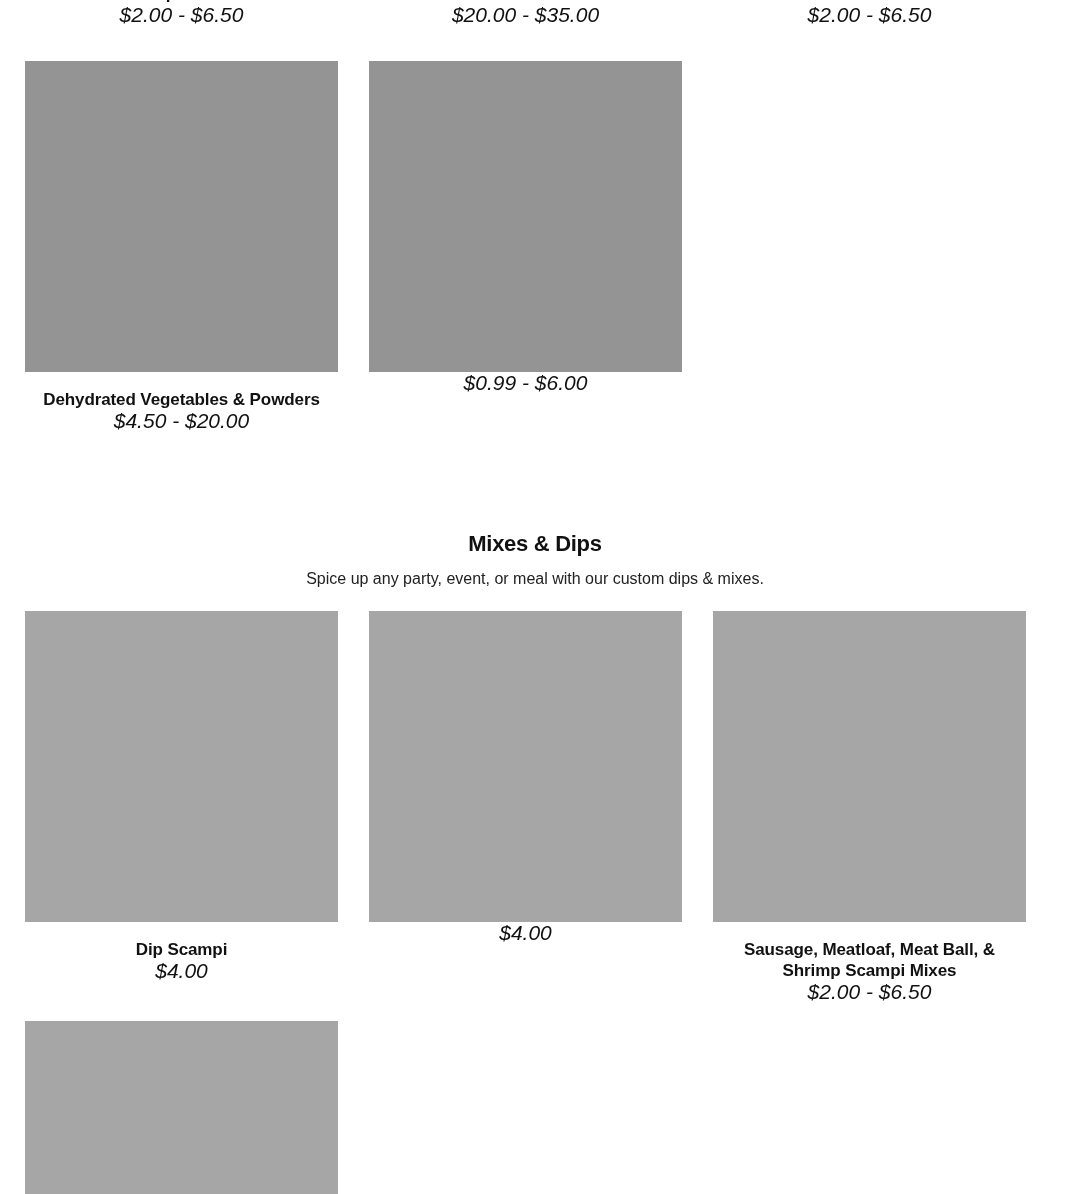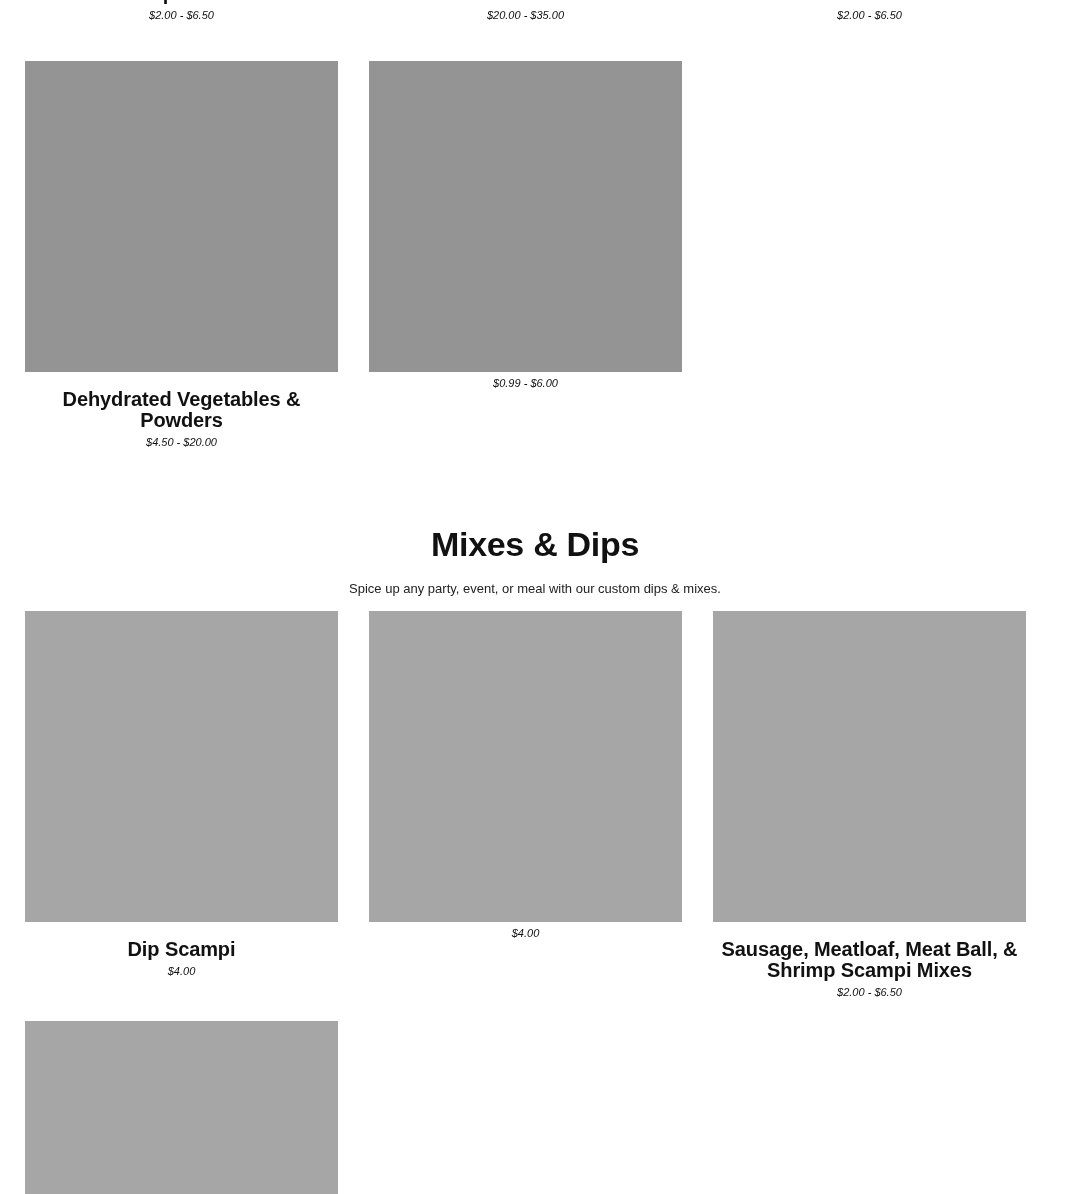--- a/index.html
+++ b/index.html
@@ -43,32 +43,32 @@
   .card-thumb {
     width: 313px;
     height: 311px;
     display: block;
     background: #949494;
   }
 
   .card-thumb.light { background: #a6a6a6; }
 
   .card-title {
-    font-size: 20px;
+    font-size: 17px;
     font-weight: 700;
     line-height: 21px;
     text-align: center;
     color: #111111;
     letter-spacing: -0.1px;
     margin-top: 17px;
     width: 313px;
   }
 
   .card-price {
-    font-size: 11px;
+    font-size: 21px;
     font-style: italic;
     font-weight: 400;
     line-height: 20px;
     text-align: center;
     color: #111111;
     margin-top: 1px;
   }
 
   
   .row-clipped {
@@ -89,33 +89,33 @@
   
   .section {
     position: absolute;
     left: 0;
     top: 528px;
     width: 1070px;
     text-align: center;
   }
 
   .section-title {
-    font-size: 34px;
+    font-size: 22px;
     font-weight: 700;
     line-height: 32px;
     color: #111111;
     letter-spacing: -0.3px;
   }
 
   .section-sub {
-    font-size: 13px;
+    font-size: 16px;
     font-weight: 400;
     line-height: 22px;
     color: #222222;
-    margin-top: 18px;
+    margin-top: 8px;
   }
 
   
   .row-two {
     position: absolute;
     left: 0;
     top: 611px;
   }
 
   

